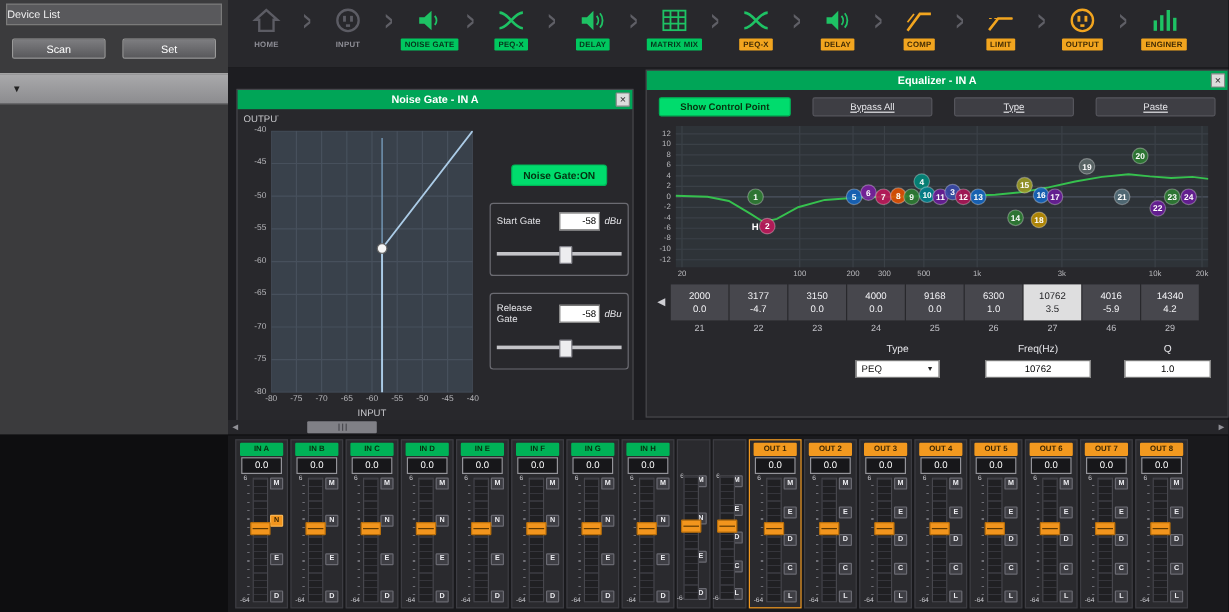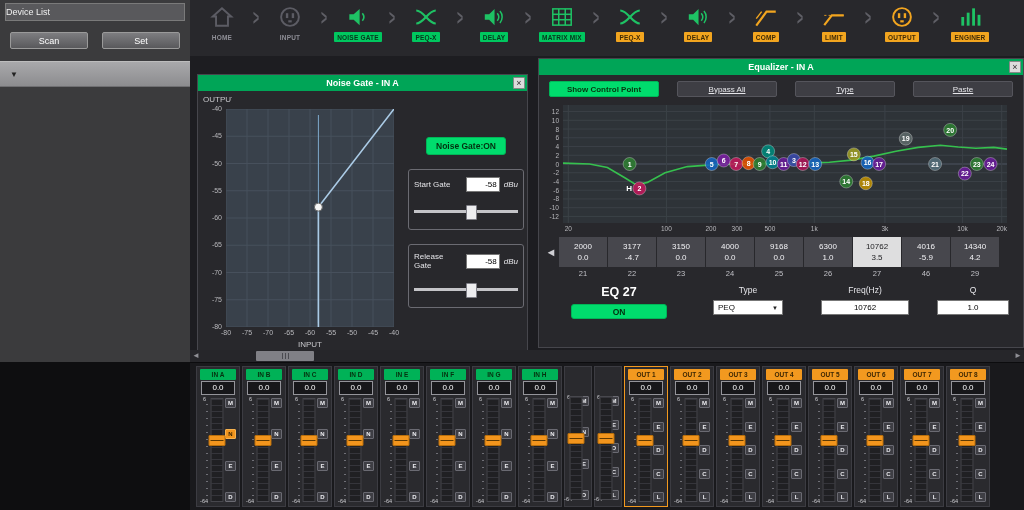--- a/index.html
+++ b/index.html
@@ -534,24 +534,20 @@
         <span>22</span>
         <span>23</span>
         <span>24</span>
         <span>25</span>
         <span>26</span>
         <span>27</span>
         <span>46</span>
         <span>29</span>
       </div>
     <div class="eq-bottom">
-      <div class="eq-col c1">
-        <div class="eq-sel">EQ 27</div>
-        <button class="green-btn eq-on">ON</button>
-      </div>
       <div class="eq-col c2">
         <div class="eq-lab">Type</div>
         <div class="select">
           <span>PEQ</span>
           <span class="sel-caret">▼</span>
         </div>
       </div>
       <div class="eq-col c3">
         <div class="eq-lab">Freq(Hz)</div>
         <input class="eq-input" value="10762" style="">

